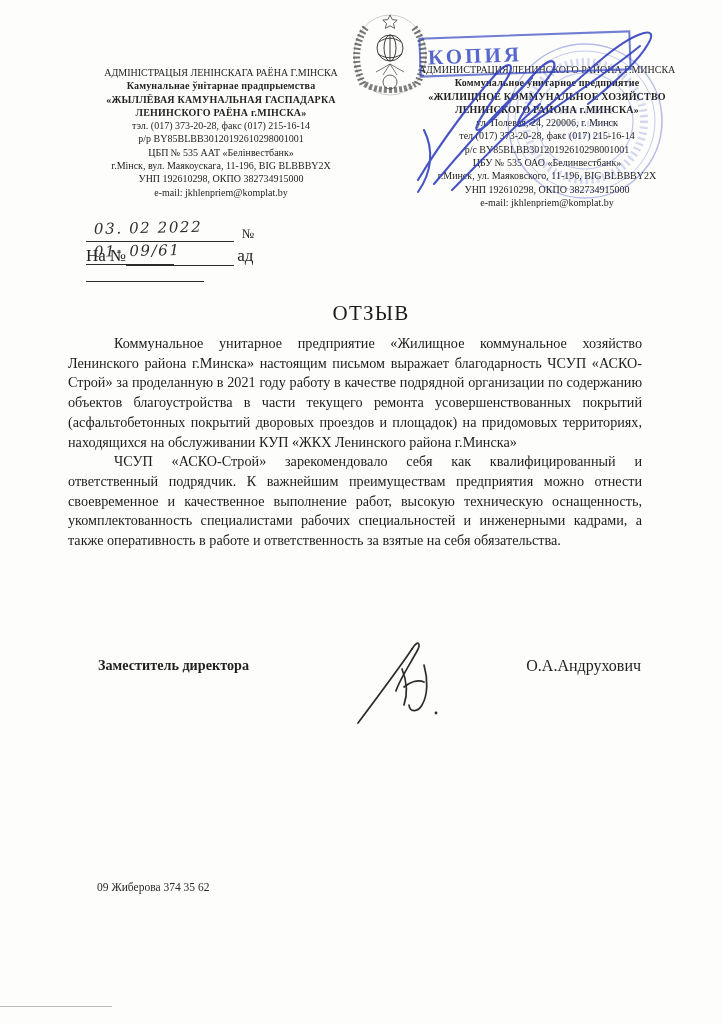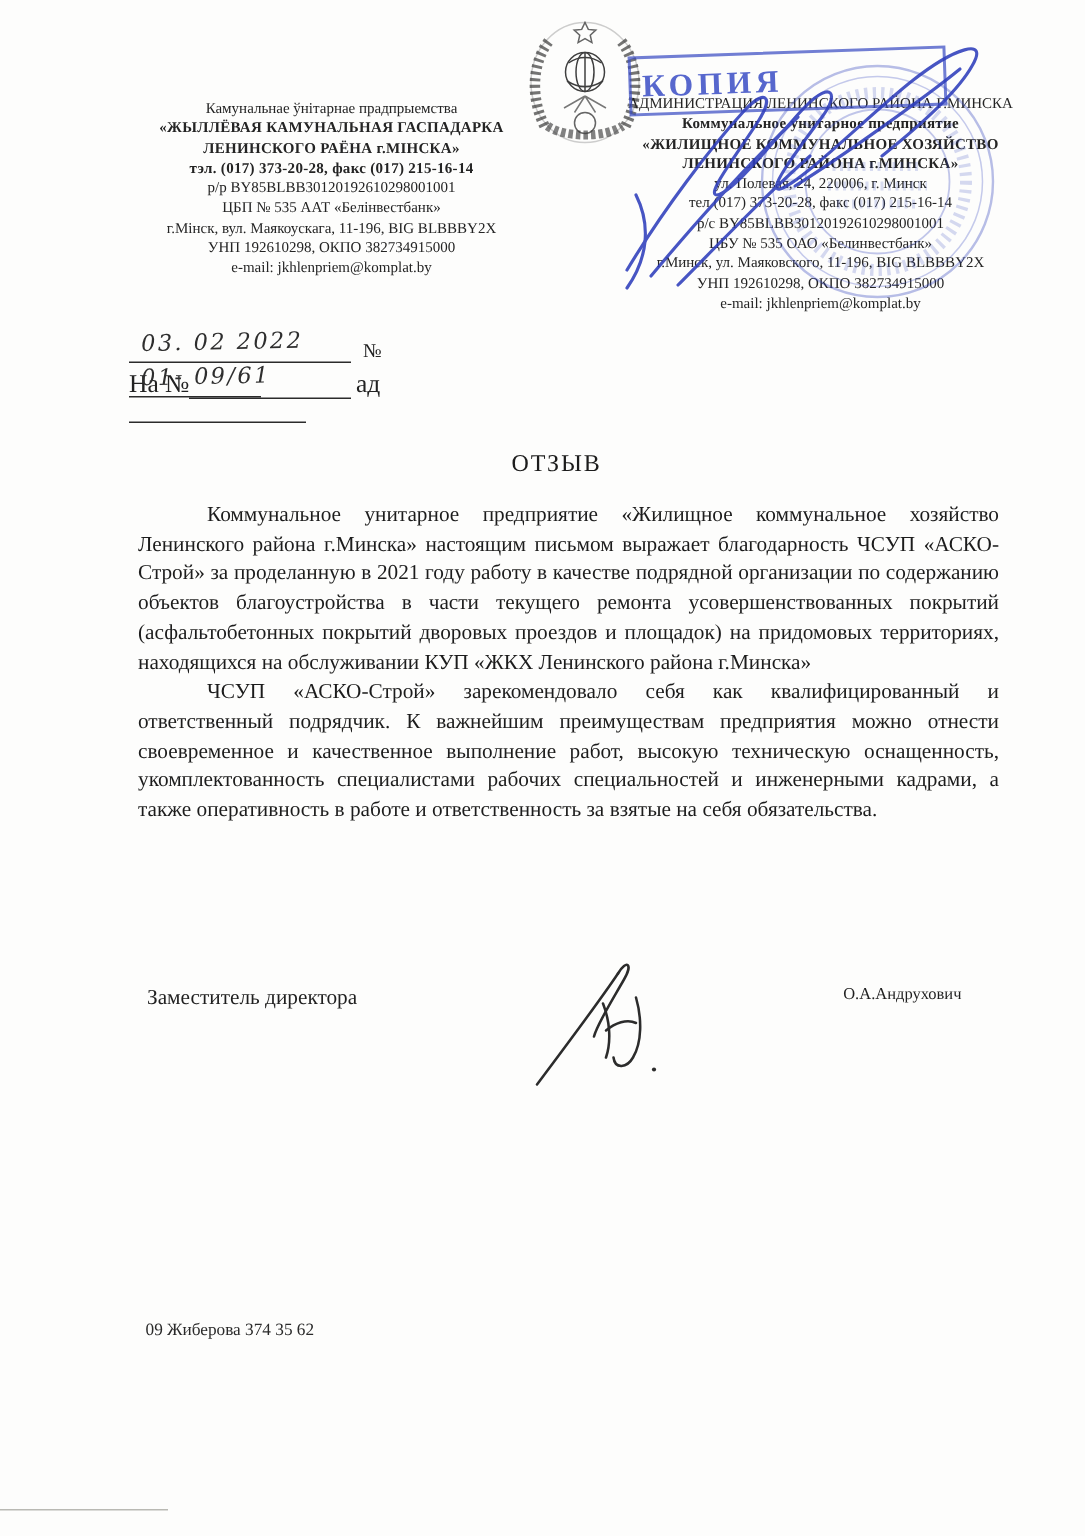--- a/index.html
+++ b/index.html
@@ -45,27 +45,27 @@
     letter-spacing:1.6px; color:#2e2e2e; display:inline-block; transform:rotate(-1.2deg);
     padding-left:8px; white-space:nowrap;
   }
   .num-label { margin:0 4px 0 8px; }
   .ref-row2 .lbl { font-size:17px; }
   .ref-row2 .ruled { height:15px; }
   .ref-row2 .lbl + .ruled { margin-right:3px; }
 
   
   .doc-title { position:absolute; top:301px; left:84px; width:574px; text-align:center;
-    font-size:16px; letter-spacing:1.2px; color:#1c1c1c; }
-  .doc-body { position:absolute; top:334px; left:92px; width:574px; }
+    font-size:21px; letter-spacing:1.2px; color:#1c1c1c; }
+  .doc-body { position:absolute; top:334px; left:68px; width:574px; }
   .para { margin:0; text-indent:46px; text-align:justify; font-size:14.2px; line-height:19.7px; color:#1c1c1c; }
 
   
-  .sig-position { position:absolute; left:98px; top:657px; font-size:14.2px; }
-  .sig-name { position:absolute; right:82px; top:657px; font-size:11px;margin-left:18px; }
+  .sig-position { position:absolute; left:98px; top:657px; font-size:14.2px;font-weight:bold; }
+  .sig-name { position:absolute; right:82px; top:657px; font-size:16px;margin-left:18px; }
   .black-sig { position:absolute; left:352px; top:633px; width:110px; height:95px; }
 
   
   .footer { position:absolute; left:97px; top:881px; font-size:11.5px; color:#2a2a2a; }
   .scan-mark { position:absolute; left:0; top:1006px; width:112px; height:1px; background:#b9b9b3; }
 </style>
 </head>
 <body>
 
 <div class="page">
@@ -80,20 +80,21 @@
       <path d="M28,30 c7,-5 15,-5 22,0 M27,42 c8,5 16,5 24,0"></path>
       <path d="M39,52 L25,60 M39,52 L32,63 M39,52 L46,63 M39,52 L53,60" opacity=".7"></path>
       <path d="M12,72 C2,52 4,28 16,14" stroke-width="7" stroke-dasharray="2 2.4" opacity=".72"></path>
       <path d="M66,72 C76,52 74,28 62,14" stroke-width="7" stroke-dasharray="2 2.4" opacity=".72"></path>
       <path d="M14,72 C25,80 53,80 64,72" stroke-width="6" stroke-dasharray="3 2" opacity=".65"></path>
       <circle cx="39" cy="70" r="7" opacity=".8"></circle>
     </g>
   </svg>
 
   <div class="letterhead lh-left">
+      <div class="lh-line">АДМІНІСТРАЦЫЯ ЛЕНІНСКАГА РАЁНА Г.МІНСКА</div>
       <div class="lh-line">Камунальнае ўнітарнае прадпрыемства</div>
       <div class="lh-line">«ЖЫЛЛЁВАЯ КАМУНАЛЬНАЯ ГАСПАДАРКА</div>
       <div class="lh-line">ЛЕНИНСКОГО РАЁНА г.МІНСКА»</div>
       <div class="lh-line">тэл. (017) 373-20-28, факс (017) 215-16-14</div>
       <div class="lh-line">р/р BY85BLBB30120192610298001001</div>
       <div class="lh-line">ЦБП № 535 ААТ «Белінвестбанк»</div>
       <div class="lh-line">г.Мінск, вул. Маякоускага, 11-196, BIG BLBBBY2X</div>
       <div class="lh-line">УНП 192610298, ОКПО 382734915000</div>
       <div class="lh-line">e-mail: jkhlenpriem@komplat.by</div>
     </div>

